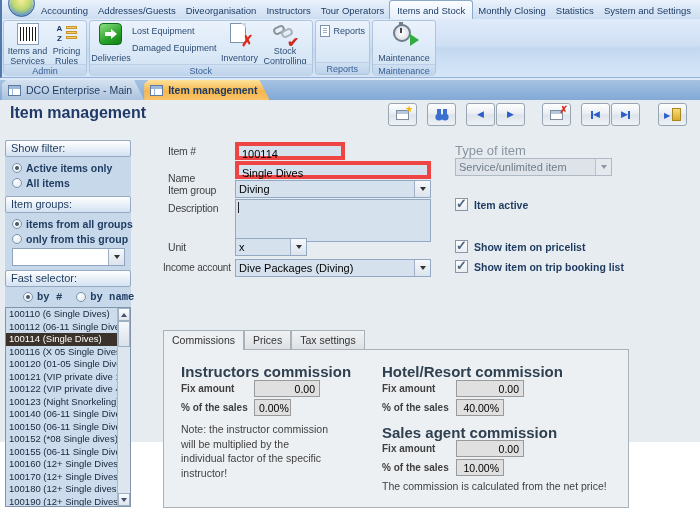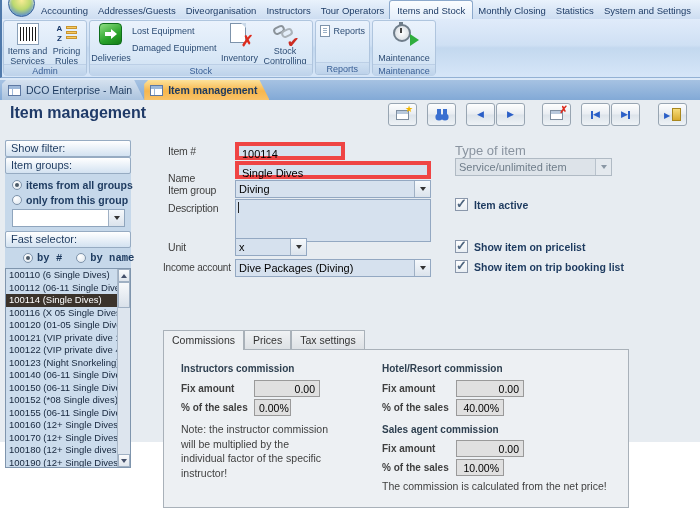--- a/index.html
+++ b/index.html
@@ -138,21 +138,21 @@
   .cbox::after { content:'\2713'; position:absolute; left:0px; top:-3px; font-size:13px; font-weight:bold; color:#4e6largest57f; color:#4e657f; }
   .cblabel { font-size:10.5px; font-weight:bold; color:#1d3a5f; white-space:nowrap; }
 
   
   .tpanel { position:absolute; left:163px; top:330px; width:466px; height:178px; }
   .ttabs { display:flex; height:19px; position:relative; z-index:2; }
   .ttab { font-size:10.5px; color:#333; padding:3px 8px 0; border:1px solid #a9b1b9; border-bottom:none;
     background:linear-gradient(#f0f2f4,#dde1e5); border-radius:1px 1px 0 0; margin-right:0; }
   .ttab.active { background:#edf0f3; height:20px; }
   .tbody { position:absolute; top:19px; left:0; right:0; bottom:0; border:1px solid #a9b1b9; background:#edf0f3; }
-  .chead { position:absolute; font-size:10px; font-weight:bold; color:#2f4050; }
+  .chead { position:absolute; font-size:15px; font-weight:bold; color:#2f4050; }
   .clabel { position:absolute; font-size:10px; color:#3f3f3f;font-weight:bold; }
   .cinput { position:absolute; background:#e0e0e0; border:1px solid #9a9a9a; font-size:10.5px; color:#000;
     height:17px; text-align:right; padding:2px 4px 0; }
   .cnote { position:absolute; font-size:10.5px; color:#3f3f3f; line-height:14.5px; white-space:pre-line; }
   .cfoot { position:absolute; font-size:10.5px; color:#3f3f3f; white-space:nowrap; }
 </style>
 </head>
 <body>
 
 <div id="app">
@@ -303,20 +303,30 @@
       </div>
     <div class="nbtn" style="margin-left:18px;">
         <span class="door-ic">
           <span class="arr">▶</span>
         </span>
       </div>
   </div>
 
   <div class="sidebar">
     <div class="sheader">Show filter:</div>
+    <div class="sbody">
+      <div class="radio">
+        <span class="rdot sel"></span>
+        <span>Active items only</span>
+      </div>
+      <div class="radio">
+        <span class="rdot"></span>
+        <span>All items</span>
+      </div>
+    </div>
     <div class="sheader">Item groups:</div>
     <div class="sbody">
       <div class="radio">
         <span class="rdot sel"></span>
         <span>items from all groups</span>
       </div>
       <div class="radio">
         <span class="rdot"></span>
         <span>only from this group</span>
       </div>

